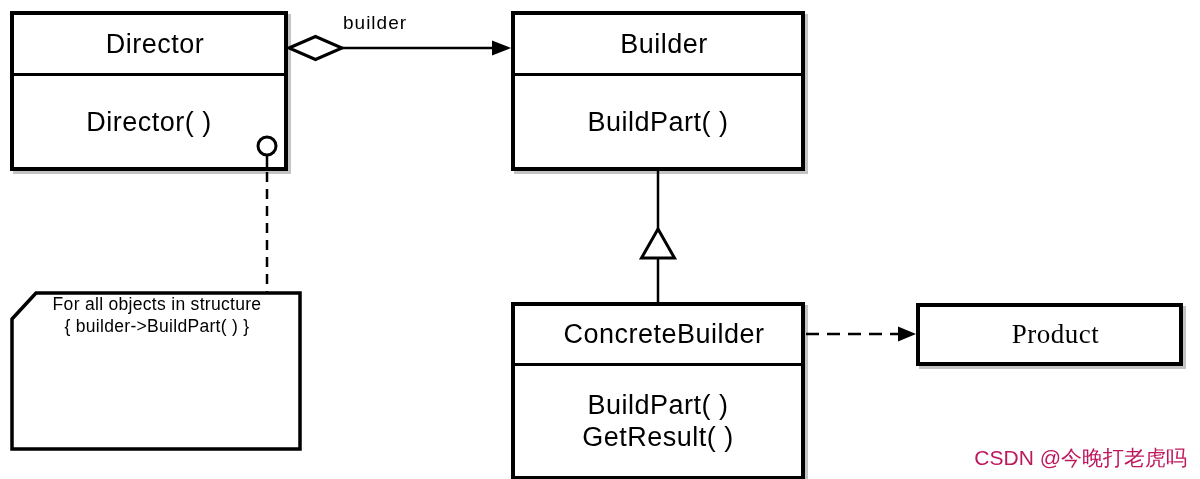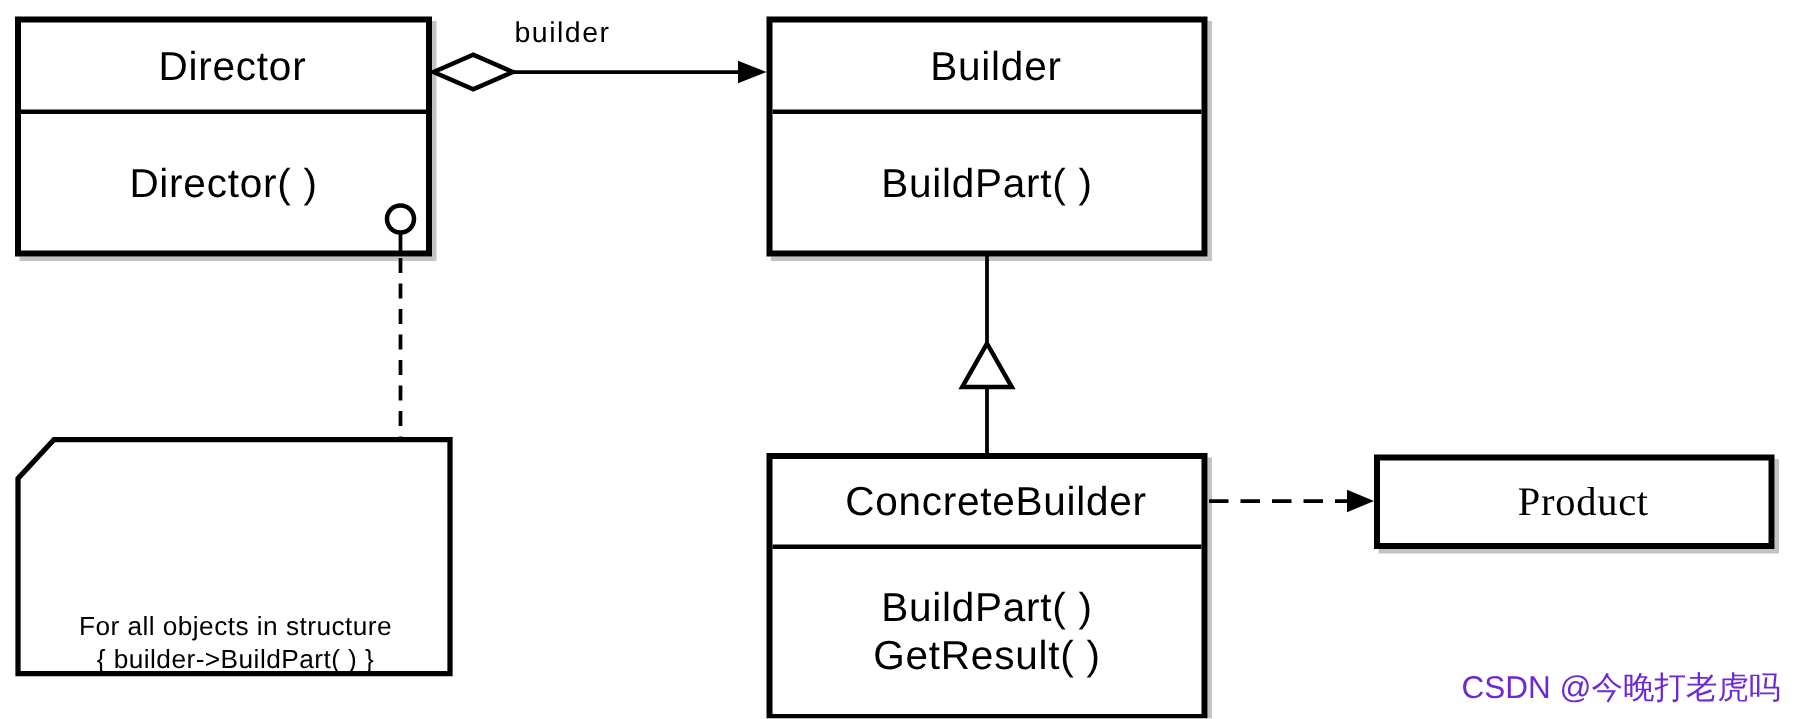--- a/index.html
+++ b/index.html
@@ -77,34 +77,34 @@
   }
   .note-text {
     position: absolute;
     left: 12px;
     top: 293px;
     width: 290px;
     height: 157px;
     display: flex;
     flex-direction: column;
     align-items: center;
-    justify-content: flex-end;
+    justify-content: flex-start;
     font-size: 17.5px;
     line-height: 22px;
     letter-spacing: 0.3px;
     text-align: center;
     z-index: 3;
     white-space: nowrap;
   }
   .watermark {
     position: absolute;
     right: 13px;
     top: 444px;
     font-size: 21px;
-    color: #6d28d9;
+    color: #be185d;
     text-shadow: 1px 1px 0 #ffffff;
     z-index: 3;
     white-space: nowrap;
   }
 </style>
 </head>
 <body>
 
 <div class="stage">
 

